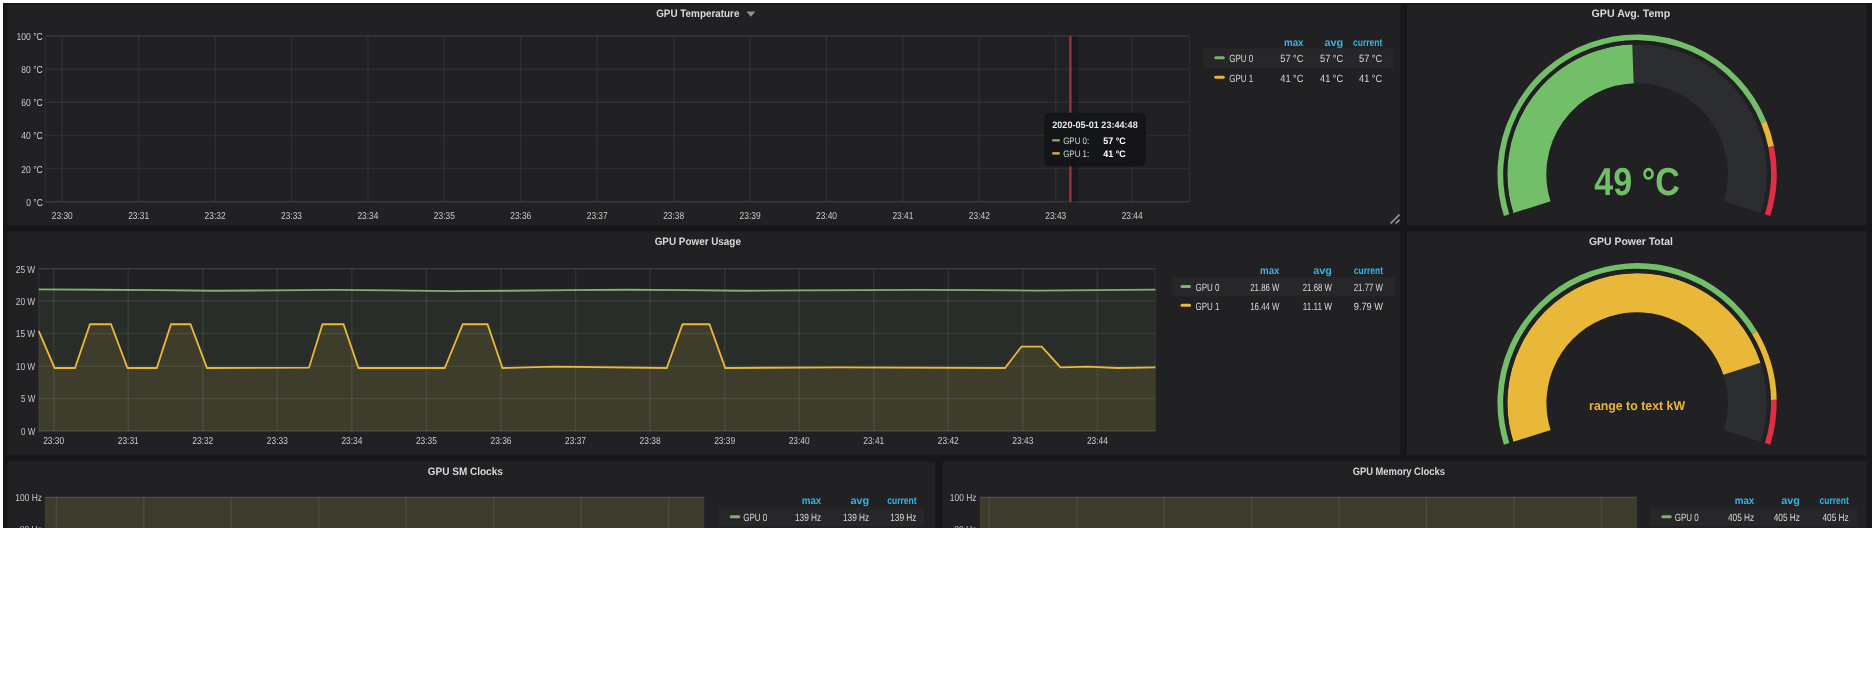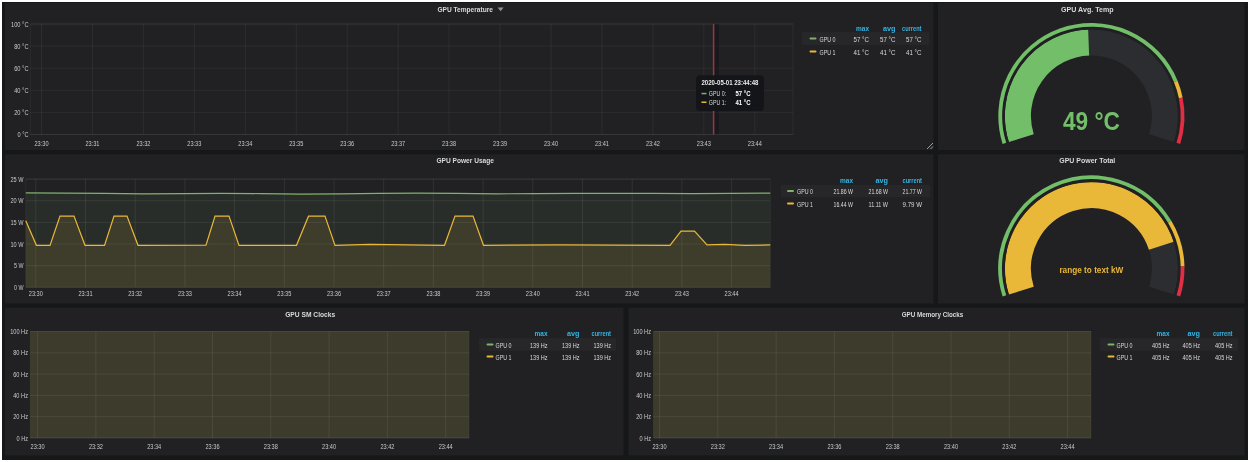--- a/index.html
+++ b/index.html
@@ -1,15 +1,15 @@
 <!DOCTYPE html>
 <html><head><meta charset="utf-8"><style>
 html,body{margin:0;padding:0;background:#ffffff;}
 *{font-family:"Liberation Sans",sans-serif;}
-#wrap{position:relative;width:1250px;height:462px;background:#ffffff;overflow:hidden;}
+#wrap{position:relative;width:1250px;height:352px;background:#ffffff;overflow:hidden;}
 #page{position:absolute;left:2px;top:2px;width:1246px;height:458px;background:#161719;}
 svg{position:absolute;left:0;top:0;}
 </style></head><body>
 <div id="wrap">
 <div id="page"></div>
 <svg width="1250" height="462" viewBox="0 0 1250 462">
 <rect x="5" y="3" width="928.5" height="147.0" fill="#212124"></rect>
 <rect x="938" y="3" width="306.5" height="147.0" fill="#212124"></rect>
 <rect x="5" y="154.3" width="928.5" height="149.2" fill="#212124"></rect>
 <rect x="938" y="154.3" width="306.5" height="149.2" fill="#212124"></rect>

